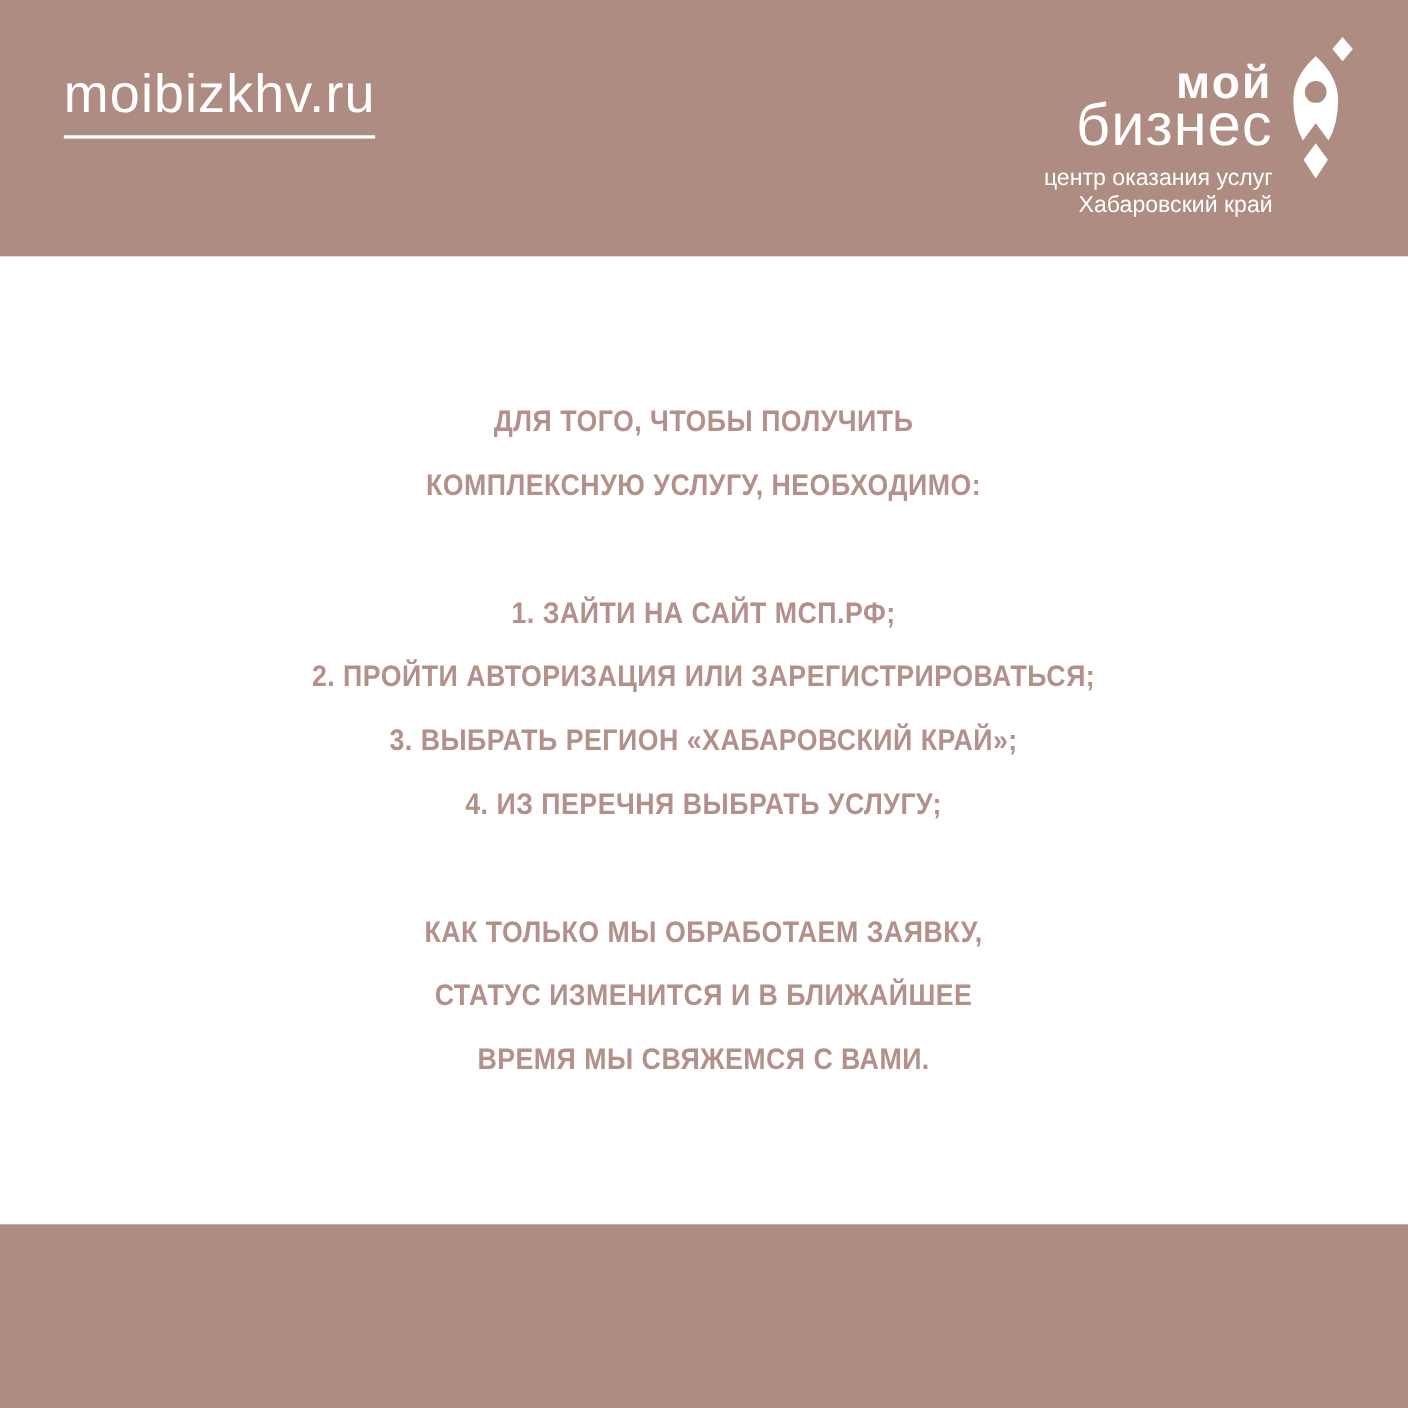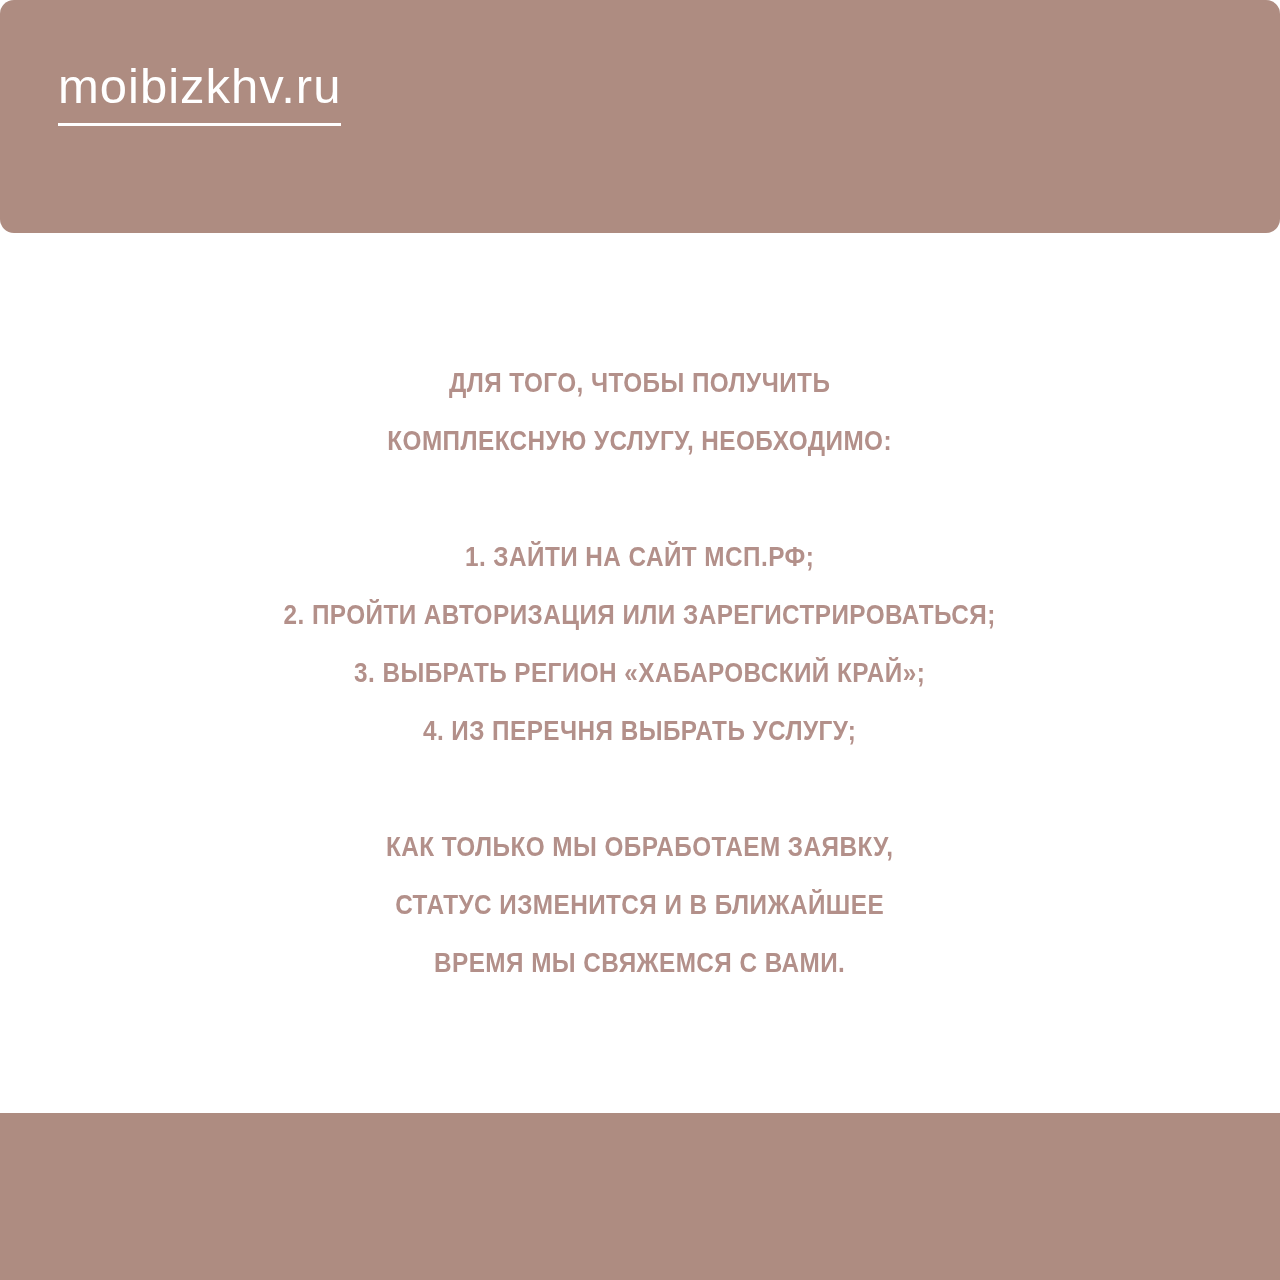--- a/index.html
+++ b/index.html
@@ -17,21 +17,20 @@
   .page {
     width: 1280px; height: 1280px;
     display: flex; flex-direction: column;
   }
 
   
   .top-bar {
     height: 233px; flex: 0 0 233px;
     background: var(--accent);
     position: relative;
-    border-radius: 14px;
   }
   .site-link {
     position: absolute;
     left: 58px; top: 58px;
     color: var(--white);
     font-size: 49px;
     font-weight: 400;
     letter-spacing: 1px;
     padding-bottom: 9px;
     border-bottom: 3px solid var(--white);
@@ -96,20 +95,45 @@
   }
 </style>
 </head>
 <body>
 
 <div class="page">
 
   <div class="top-bar">
     <a class="site-link">moibizkhv.ru</a>
 
+    <div class="logo">
+      <div class="logo-text">
+        <div class="logo-moy">мой</div>
+        <div class="logo-biznes">бизнес</div>
+        <div class="logo-sub1">центр оказания услуг</div>
+        <div class="logo-sub2">Хабаровский край</div>
+      </div>
+
+      <svg class="rocket" viewBox="0 0 110 230" width="64" height="134" xmlns="http://www.w3.org/2000/svg">
+
+        <polygon points="80,6 96,25 80,44 64,25" fill="#ffffff"></polygon>
+
+        <path d="M38,36
+                 Q73,67 73,105
+                 Q73,141 58,168
+                 L38,141
+                 L18,168
+                 Q3,141 3,105
+                 Q3,67 38,36 Z" fill="#ffffff"></path>
+
+        <circle cx="38" cy="92" r="17" fill="var(--accent)"></circle>
+
+        <polygon points="38,172 57,198 38,227 19,198" fill="#ffffff"></polygon>
+      </svg>
+    </div>
   </div>
 
   <div class="content">
     <div class="text-col">
       <div class="line">ДЛЯ ТОГО, ЧТОБЫ ПОЛУЧИТЬ</div>
       <div class="line">КОМПЛЕКСНУЮ УСЛУГУ, НЕОБХОДИМО:</div>
       <div class="spacer"></div>
       <div class="line">1. ЗАЙТИ НА САЙТ МСП.РФ;</div>
       <div class="line">2. ПРОЙТИ АВТОРИЗАЦИЯ ИЛИ ЗАРЕГИСТРИРОВАТЬСЯ;</div>
       <div class="line">3. ВЫБРАТЬ РЕГИОН «ХАБАРОВСКИЙ КРАЙ»;</div>

